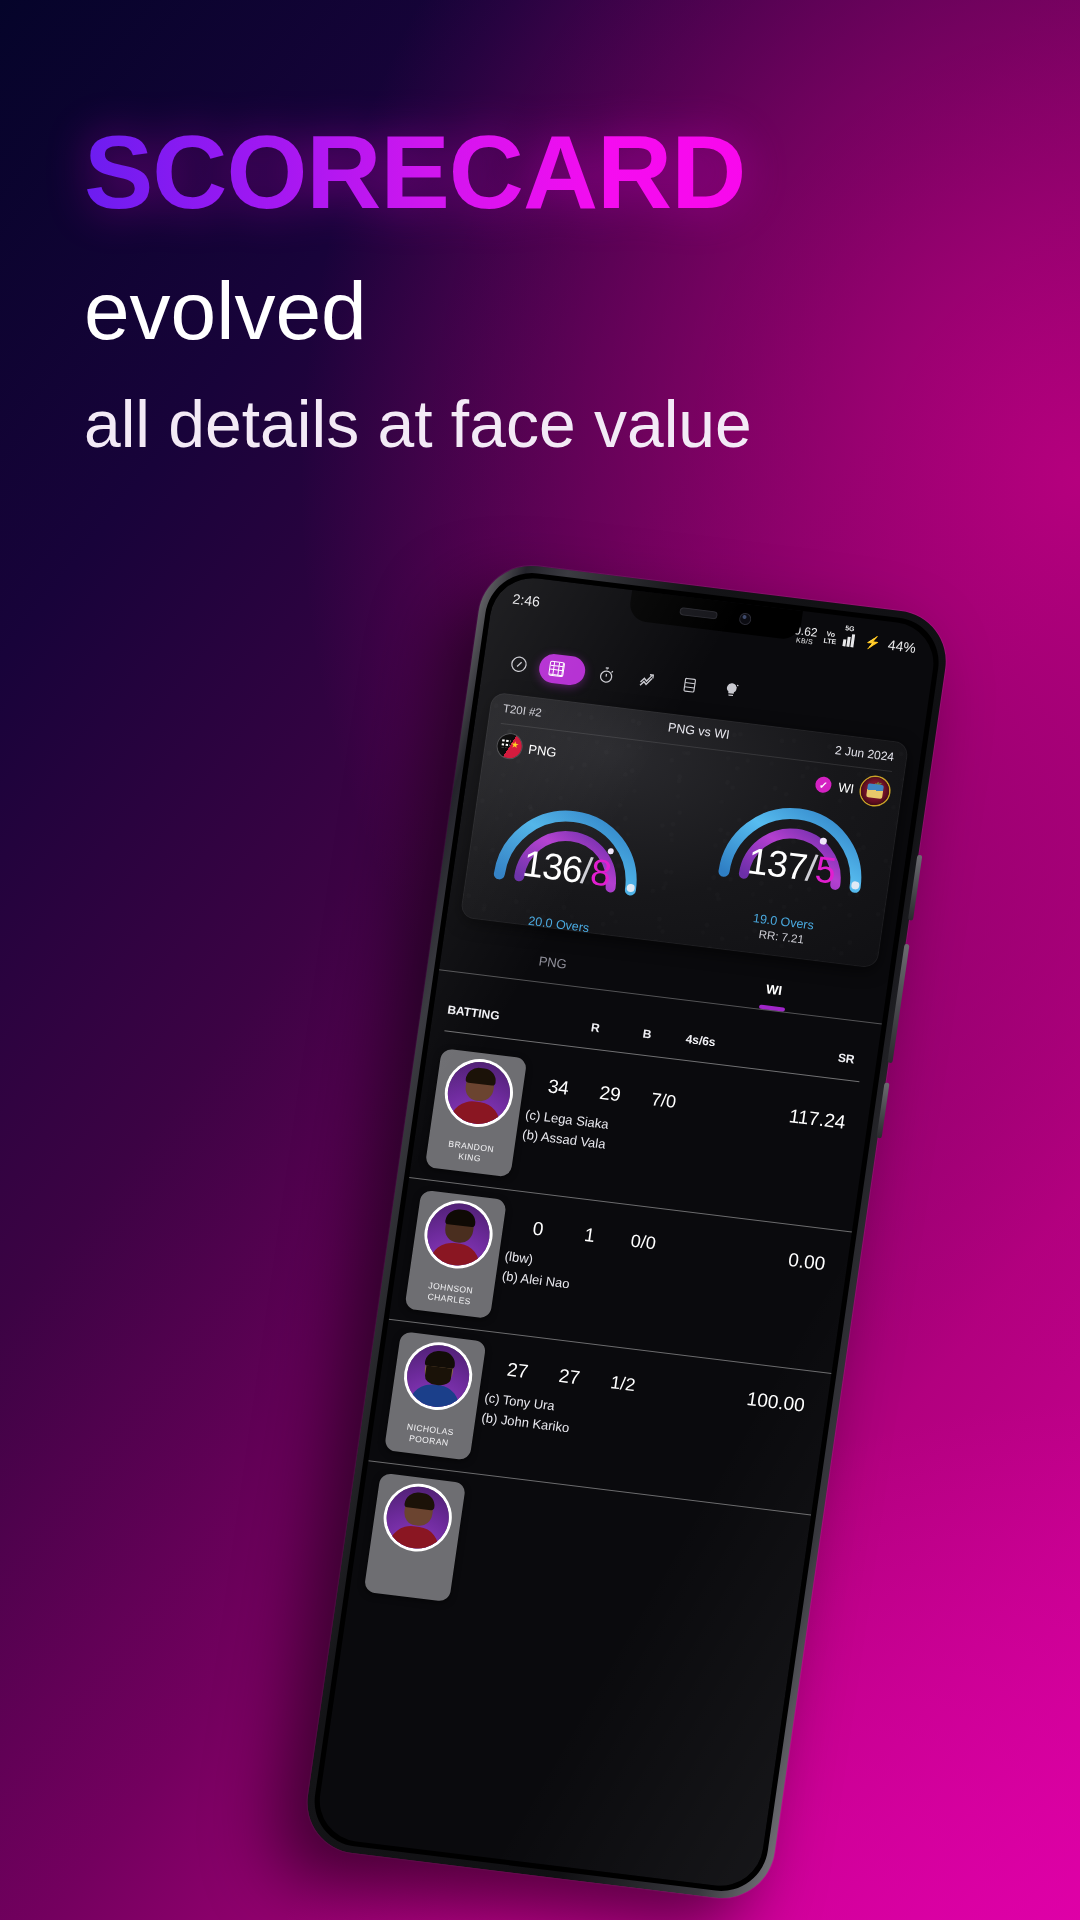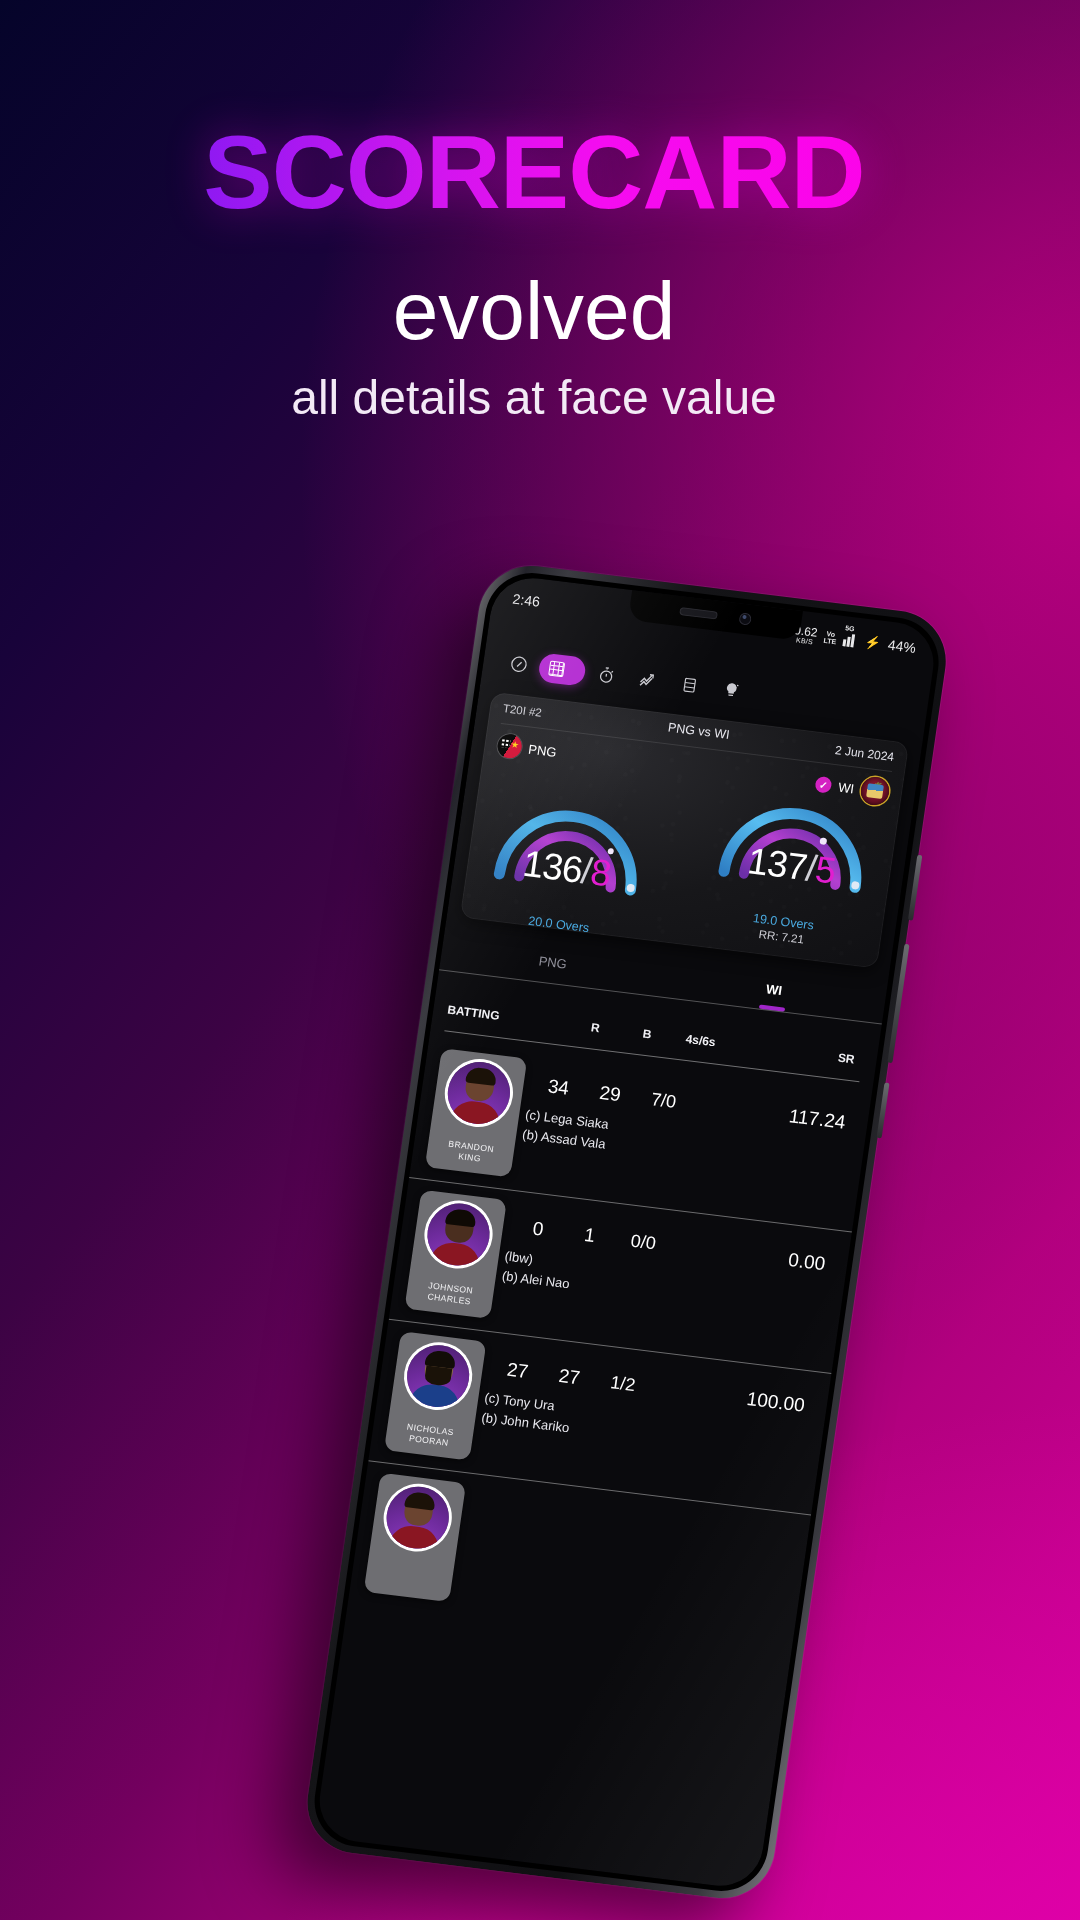--- a/index.html
+++ b/index.html
@@ -10,30 +10,30 @@
     position:relative;
   }
   .stage{
     position:absolute; inset:0; overflow:hidden;
     background:
       radial-gradient(ellipse 1500px 1400px at 105% 118%, #e400b0 0%, rgba(228,0,176,0) 62%),
       radial-gradient(ellipse 1300px 1500px at 100% 25%, #b5007e 0%, rgba(181,0,126,0) 60%),
       linear-gradient(128deg, #05042a 0%, #18033a 20%, #3c0344 40%, #74005f 60%, #b2007f 78%, #d6009a 100%);
   }
   
-  .copy{ position:absolute; left:84px; top:120px; width:900px;text-align:center; }
+  .copy{ position:absolute; left:84px; top:120px; width:900px; }
   .title{
     font-size:104px; font-weight:bold; letter-spacing:-1px; line-height:1;
     background:linear-gradient(90deg,#6b1df0 0%, #9b18f2 18%, #cf16ef 38%, #f50cf0 58%, #ff00e6 100%);
     -webkit-background-clip:text; background-clip:text; color:transparent;
     -webkit-text-fill-color:transparent;
     filter:drop-shadow(0 0 22px rgba(222,0,210,.45));
   }
   .sub1{ font-size:82px; color:#fff; line-height:1.05; margin-top:44px; font-weight:400;}
-  .sub2{ font-size:48px; color:#f3eaf6; line-height:1.1; margin-top:18px; font-weight:300;}
+  .sub2{ font-size:66px; color:#f3eaf6; line-height:1.1; margin-top:34px; font-weight:300;}
 
   
   .phone-wrap{
     position:absolute; left:486px; top:560px;
     width:470px; height:1300px;
     transform:rotate(8.2deg) skewY(-1.2deg);
     transform-origin:top left;
   }
   .phone{
     position:absolute; inset:0;

